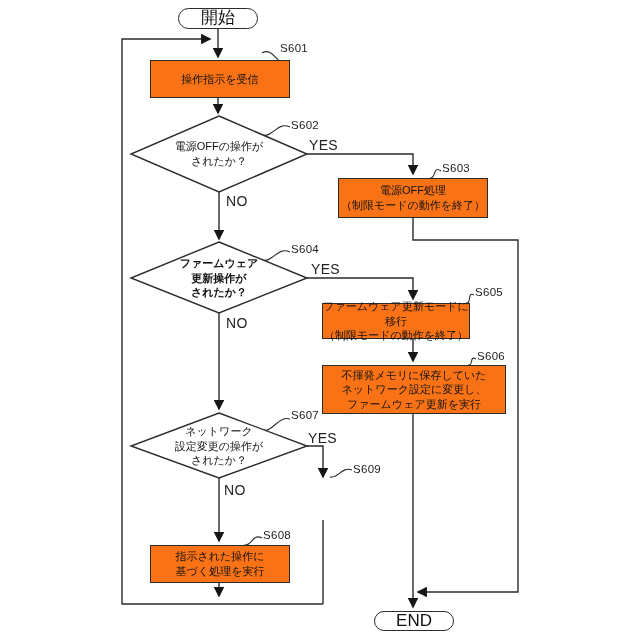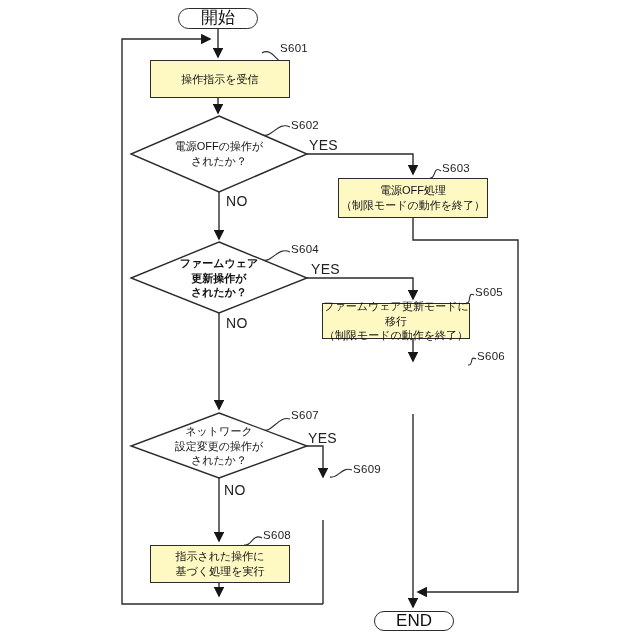--- a/index.html
+++ b/index.html
@@ -6,21 +6,21 @@
   .stage {
     position:relative; width:640px; height:640px; background:#ffffff;
     font-family:"Liberation Sans","DejaVu Sans",sans-serif; overflow:hidden;
   }
   .stage svg { position:absolute; left:0; top:0; }
   .node {
     position:absolute; display:flex; align-items:center; justify-content:center;
     text-align:center; white-space:pre-line; font-size:11px; line-height:1.32;
     color:#111; box-sizing:border-box;
   }
-  .rect    { background:#fef9c3; border:1.4px solid #2b2b2b; }
+  .rect    { background:#f97316; border:1.4px solid #2b2b2b; }
   .stadium { background:#fff; border:1.4px solid #2b2b2b; border-radius:12px; font-size:17px; }
   .dtext {
     position:absolute; display:flex; align-items:center; justify-content:center;
     text-align:center; white-space:pre-line; font-size:11px; line-height:1.32; color:#111;
   }
   .steplabel { position:absolute; font-size:11.5px; color:#222; letter-spacing:0.3px; }
   .branch    { position:absolute; font-size:14px; color:#222; letter-spacing:0.3px; }
 </style>
 </head>
 <body>
@@ -71,20 +71,23 @@
   </svg>
 
   <div class="node stadium" style="left:178px; top:8px;  width:80px; height:21px;">開始</div>
   <div class="node stadium" style="left:374px; top:611px; width:80px; height:20px;">END</div>
 
   <div class="node rect" style="left:150px; top:60px;  width:140px; height:38px;">操作指示を受信</div>
   <div class="node rect" style="left:338px; top:178px; width:150px; height:40px;">電源OFF処理
 （制限モードの動作を終了）</div>
   <div class="node rect" style="left:322px; top:303px; width:148px; height:36px;">ファームウェア更新モードに移行
 （制限モードの動作を終了）</div>
+  <div class="node rect" style="left:322px; top:365px; width:184px; height:49px;">不揮発メモリに保存していた
+ネットワーク設定に変更し、
+ファームウェア更新を実行</div>
   <div class="node rect" style="left:150px; top:545px; width:140px; height:38px;">指示された操作に
 基づく処理を実行</div>
 
   <div class="dtext" style="left:139px; top:133px; width:160px; height:42px;">電源OFFの操作が
 されたか？</div>
   <div class="dtext" style="left:139px; top:256px; width:160px; height:44px;font-weight:bold;">ファームウェア
 更新操作が
 されたか？</div>
   <div class="dtext" style="left:139px; top:424px; width:160px; height:44px;">ネットワーク
 設定変更の操作が

